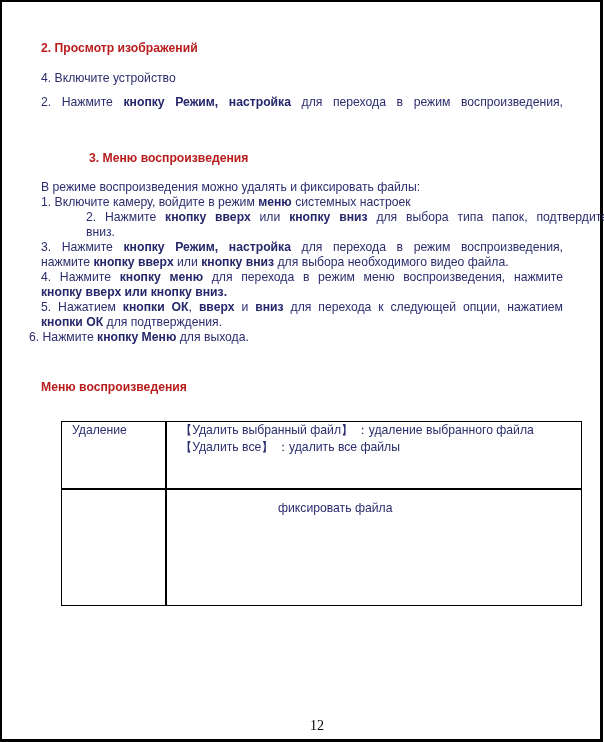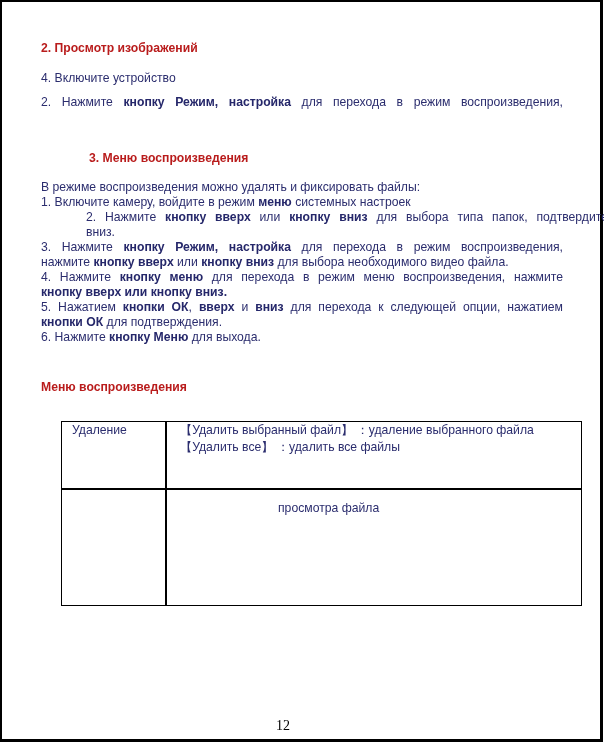--- a/index.html
+++ b/index.html
@@ -6,21 +6,21 @@
   body { width:604px; height:742px; background:#ffffff; position:relative; overflow:hidden; }
   .page { position:absolute; left:0; top:0; width:598px; height:737px; border-left:2px solid #000; border-top:2px solid #000; border-right:3px solid #000; border-bottom:3px solid #000; background:#fff; }
   .txt { position:absolute; font-family:"Liberation Sans", sans-serif; font-size:12.2px; color:#2b2d6e; line-height:15px; white-space:nowrap; }
   .h { font-weight:bold; color:#b91c1c; }
   .b { font-weight:bold; color:#25276a; }
   .just-line { display:block; text-align:justify; text-align-last:justify; width:522px; white-space:normal; }
   .tbl { position:absolute; left:41px; top:421px; width:519px; height:183px; border:1.5px solid #000;margin-left:20px; }
   .vline { position:absolute; left:103px; top:0; width:1.5px; height:100%; background:#000; }
   .hline { position:absolute; left:0; top:66px; width:100%; height:1.5px; background:#000; }
   .cell { position:absolute; font-family:"Liberation Sans", sans-serif; font-size:12.2px; color:#2b2d6e; line-height:17px; white-space:nowrap; }
-  .pnum { position:absolute; left:276px; top:718px; font-family:"Liberation Serif", serif; font-size:14px; color:#000; }
+  .pnum { position:absolute; left:310px; top:718px; font-family:"Liberation Serif", serif; font-size:14px; color:#000; }
 </style>
 </head>
 <body>
 
 <div class="page"></div>
 
 <div class="txt h" style="left:41px;top:41px;">2. Просмотр изображений</div>
 <div class="txt" style="left:41px;top:71px;">4.  Включите  устройство</div>
 <div class="txt" style="left:41px;top:95px;">
   <span class="just-line"><span>2. Нажмите </span><span class="b">кнопку Режим, настройка</span><span> для перехода в режим воспроизведения,</span></span>
@@ -38,27 +38,27 @@
   <span style="display:block"><span>нажмите </span><span class="b">кнопку вверх</span><span> или </span><span class="b">кнопку вниз</span><span> для выбора необходимого видео файла.</span></span>
 </div>
 <div class="txt" style="left:41px;top:270px;">
   <span class="just-line"><span>4. Нажмите </span><span class="b">кнопку меню</span><span> для перехода в режим меню воспроизведения, нажмите</span></span>
   <span style="display:block"><span class="b">кнопку вверх или кнопку вниз</span><span class="b">.</span></span>
 </div>
 <div class="txt" style="left:41px;top:300px;">
   <span class="just-line"><span>5. Нажатием </span><span class="b">кнопки ОК</span><span>, </span><span class="b">вверх</span><span> и </span><span class="b">вниз</span><span> для перехода к следующей опции, нажатием</span></span>
   <span style="display:block"><span class="b">кнопки ОК</span><span> для подтверждения.</span></span>
 </div>
-<div class="txt" style="left:41px;top:330px;"><span>6. Нажмите </span><span class="b">кнопку Меню</span><span> для выхода.</span></div>
+<div class="txt" style="left:29px;top:330px;"><span>6. Нажмите </span><span class="b">кнопку Меню</span><span> для выхода.</span></div>
 
 <div class="txt h" style="left:41px;top:380px;">Меню воспроизведения</div>
 
 <div class="tbl">
   <div class="vline"></div>
   <div class="hline"></div>
   <div class="cell" style="left:10px;top:0px;">Удаление</div>
   <div class="cell" style="left:118px;top:0px;">【Удалить выбранный файл】 ：удаление выбранного файла</div>
   <div class="cell" style="left:118px;top:17px;">【Удалить все】 ：удалить все файлы</div>
   <div class="cell" style="left:10px;top:74px;"></div>
-  <div class="cell" style="left:216px;top:78px;">просмотра   файла</div>
+  <div class="cell" style="left:216px;top:78px;">фиксировать   файла</div>
 </div>
 
 <div class="pnum">12</div>
 
 </body></html>

